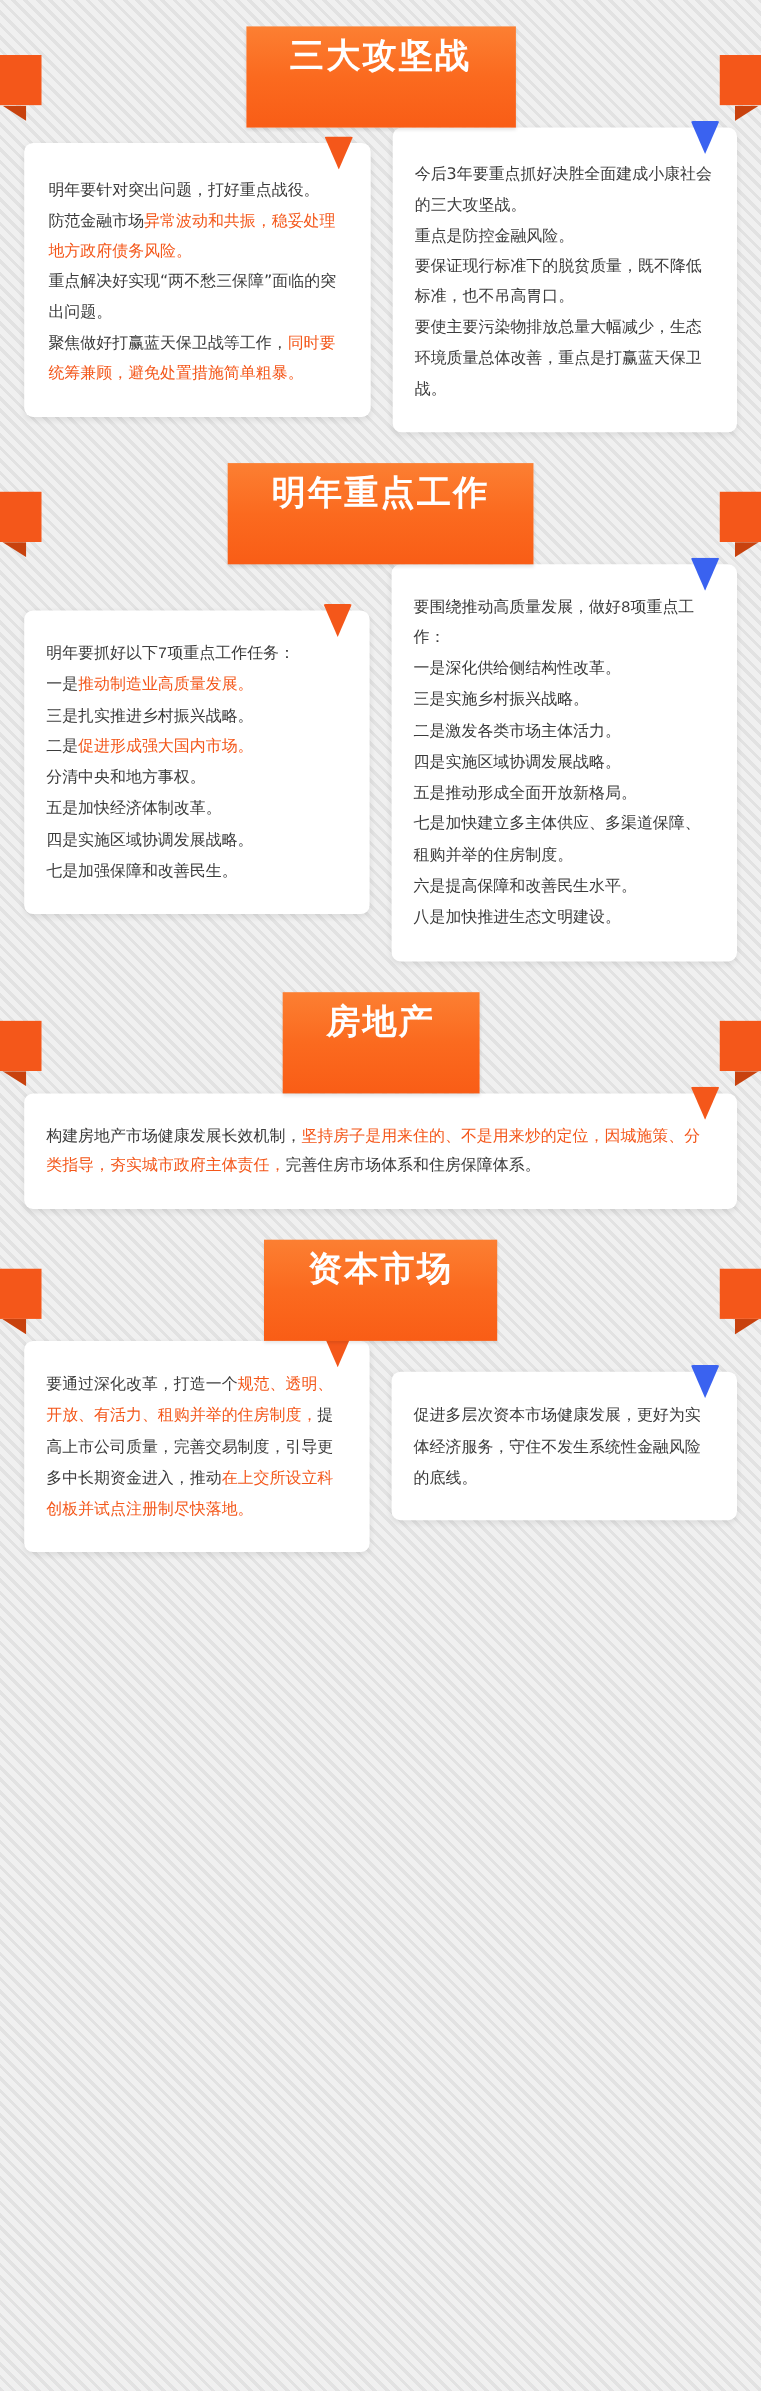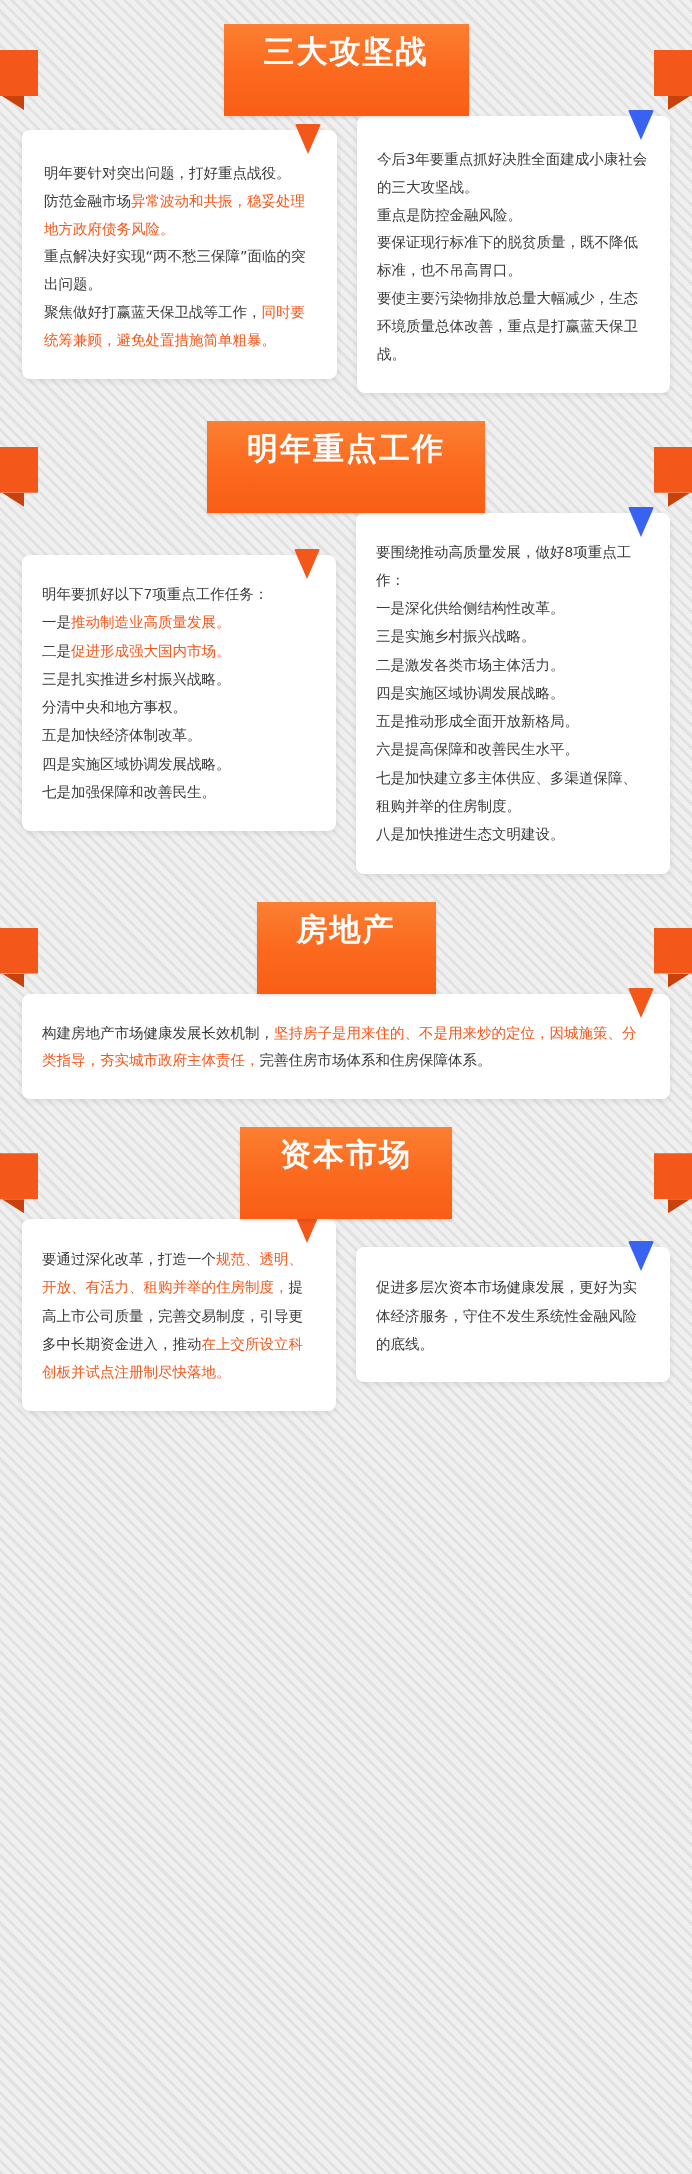--- a/index.html
+++ b/index.html
@@ -168,37 +168,37 @@
       <span class="ribbon-tail right"></span>
       <span class="ribbon-fold left"></span>
       <span class="ribbon-fold right"></span>
       <div class="ribbon">明年重点工作</div>
     </div>
     <div class="cards">
       <div class="card left" id="s1-left">
         <span class="corner"></span>
       <p><span>明年要抓好以下7项重点工作任务：</span></p>
           <p><span>一是</span><span class="hl">推动制造业高质量发展。</span></p>
+          <p><span>三是扎实推进乡村振兴战略。</span></p>
           <p><span>二是</span><span class="hl">促进形成强大国内市场。</span></p>
-          <p><span>三是扎实推进乡村振兴战略。</span></p>
           <p><span>分清中央和地方事权。</span></p>
           <p><span>五是加快经济体制改革。</span></p>
           <p><span>四是实施区域协调发展战略。</span></p>
           <p><span>七是加强保障和改善民生。</span></p>
         </div>
       <div class="card right" id="s1-right">
         <span class="corner blue"></span>
       <p><span>要围绕推动高质量发展，做好8项重点工作：</span></p>
           <p><span>一是深化供给侧结构性改革。</span></p>
           <p><span>三是实施乡村振兴战略。</span></p>
           <p><span>二是激发各类市场主体活力。</span></p>
           <p><span>四是实施区域协调发展战略。</span></p>
           <p><span>五是推动形成全面开放新格局。</span></p>
+          <p><span>七是加快建立多主体供应、多渠道保障、租购并举的住房制度。</span></p>
           <p><span>六是提高保障和改善民生水平。</span></p>
-          <p><span>七是加快建立多主体供应、多渠道保障、租购并举的住房制度。</span></p>
           <p><span>八是加快推进生态文明建设。</span></p>
         </div>
     </div>
   </div>
 
   <div class="spacer-md"></div>
 
   <div class="section sect-3">
     <div class="ribbon-wrap">
       <span class="ribbon-tail left"></span>

